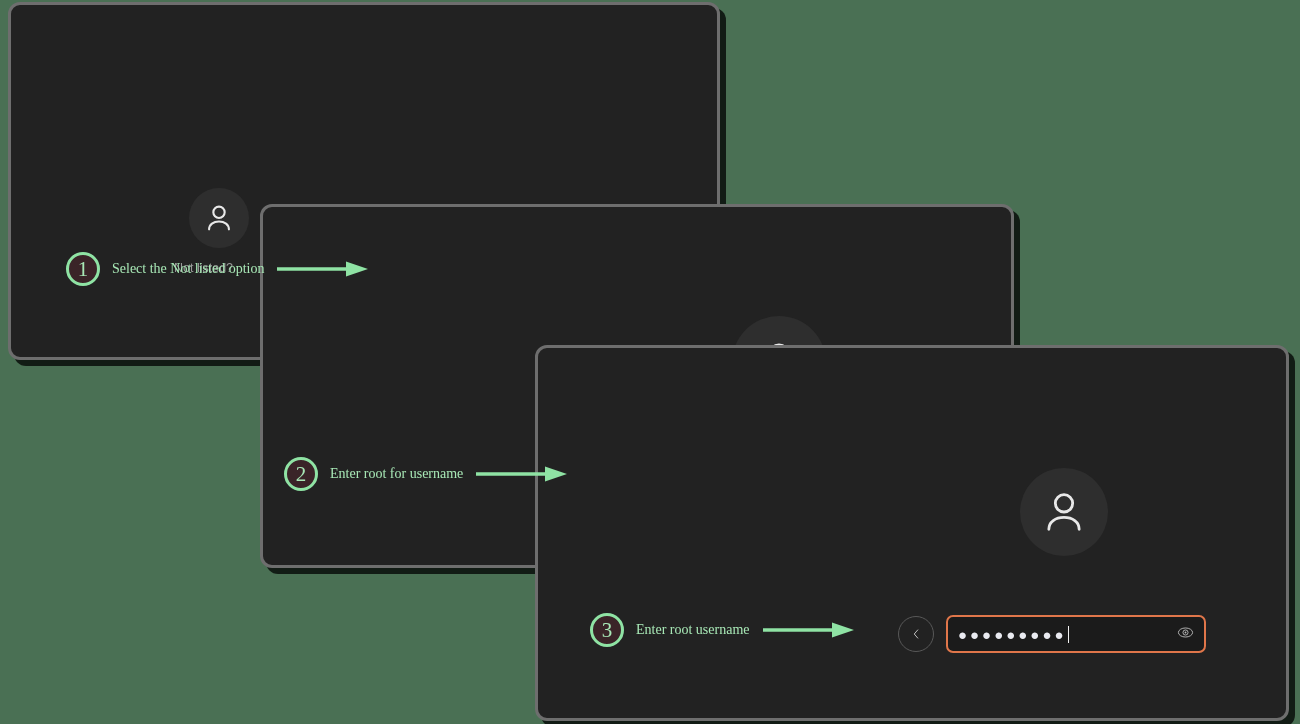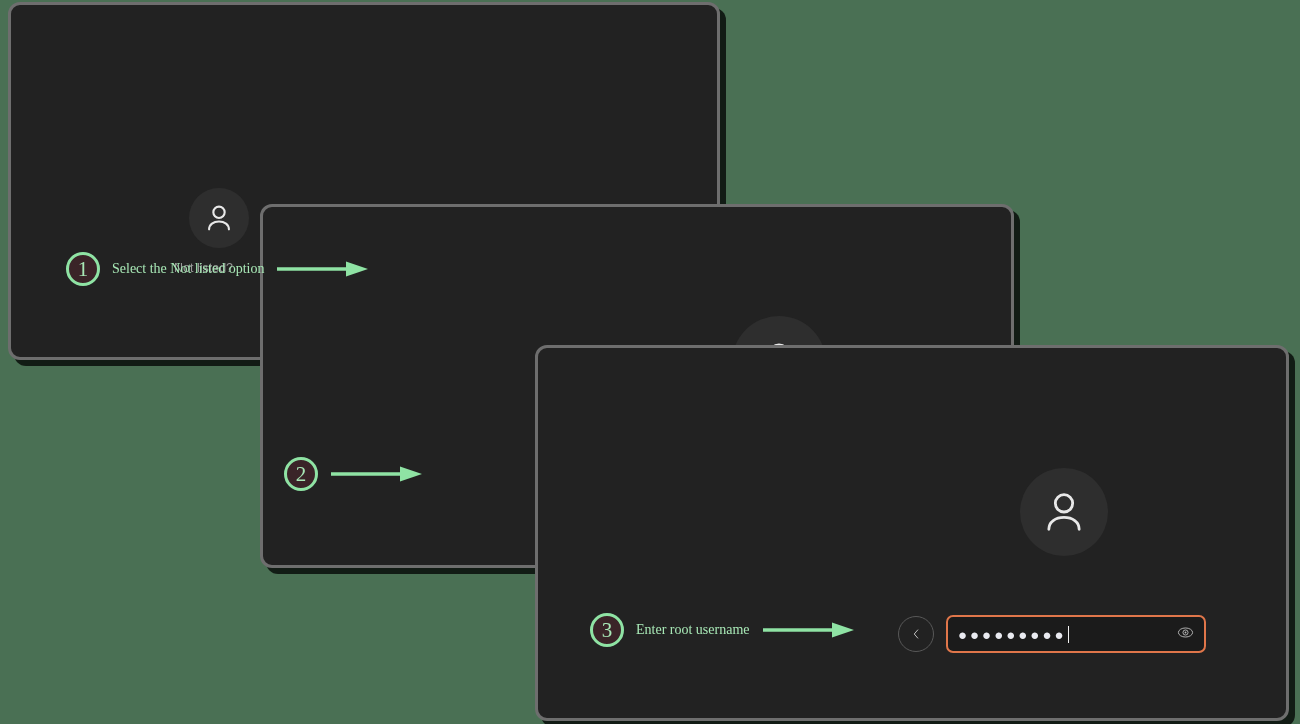--- a/index.html
+++ b/index.html
@@ -243,20 +243,21 @@
       <div class="step-badge">1</div>
       <div class="step-text">Select the Not listed option</div>
       <svg class="arrow" width="92" height="18" viewBox="0 0 92 18">
         <line x1="1" y1="9" x2="74" y2="9" stroke="#8fe3a4" stroke-width="3.4"></line>
         <polygon points="70,1.5 92,9 70,16.5" fill="#8fe3a4"></polygon>
       </svg>
     </div>
 
     <div class="annotation" id="anno-2">
       <div class="step-badge">2</div>
+      <div class="step-text">Enter root for username</div>
       <svg class="arrow" width="92" height="18" viewBox="0 0 92 18">
         <line x1="1" y1="9" x2="74" y2="9" stroke="#8fe3a4" stroke-width="3.4"></line>
         <polygon points="70,1.5 92,9 70,16.5" fill="#8fe3a4"></polygon>
       </svg>
     </div>
 
     <div class="annotation" id="anno-3">
       <div class="step-badge">3</div>
       <div class="step-text">Enter root username</div>
       <svg class="arrow" width="92" height="18" viewBox="0 0 92 18">

